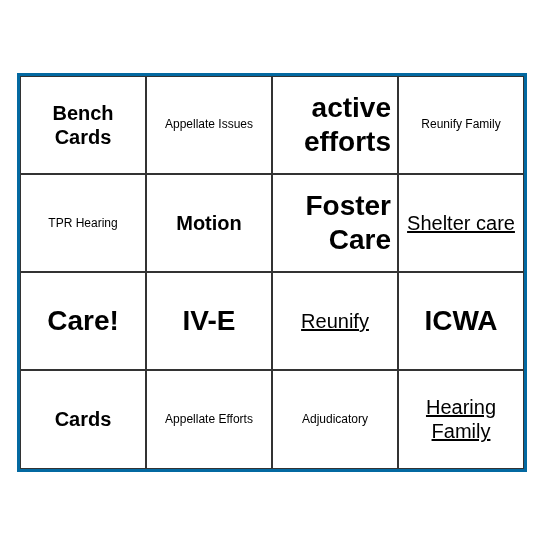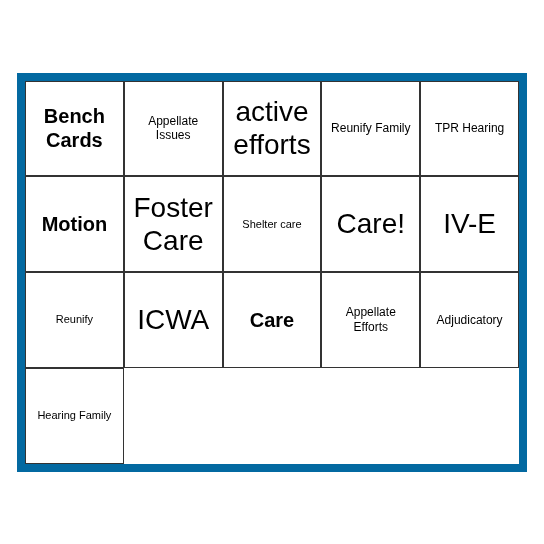--- a/index.html
+++ b/index.html
@@ -14,55 +14,57 @@
       background: #ffffff;
       display: flex;
       align-items: center;
       justify-content: center;
       font-family: Arial, sans-serif;
     }
 
     .bingo-card {
       width: 510px;
       height: 399px;
-      border: 8px solid #0369a1;
+      border: 3px solid #0369a1;
       display: grid;
-      grid-template-columns: repeat(5, 1fr);
+      grid-template-columns: repeat(4, 1fr);
       grid-template-rows: repeat(4, 1fr);
     }
 
     .bingo-cell {
       border: 1.5px solid #333;
       display: flex;
       align-items: center;
       justify-content: center;
       text-align: center;
       padding: 6px;
     }
 
     .bingo-cell span {
       line-height: 1.2;
     }
 
     .cell-large {
       font-size: 28px;
-      font-weight: normal;
+      font-weight: bold;
+      text-align: right;
     }
 
     .cell-medium {
       font-size: 20px;
       font-weight: bold;
     }
 
     .cell-small {
       font-size: 12px;
     }
 
     .cell-normal {
-      font-size: 11px;
+      font-size: 20px;
+      text-decoration: underline;
     }
   </style>
 </head>
 <body>
 
 <div class="bingo-card">
 <div class="bingo-cell">
       <span class="cell-medium">Bench Cards</span>
     </div>
     <div class="bingo-cell">
@@ -92,21 +94,21 @@
     <div class="bingo-cell">
       <span class="cell-large">IV-E</span>
     </div>
     <div class="bingo-cell">
       <span class="cell-normal">Reunify</span>
     </div>
     <div class="bingo-cell">
       <span class="cell-large">ICWA</span>
     </div>
     <div class="bingo-cell">
-      <span class="cell-medium">Care</span>
+      <span class="cell-medium">Cards</span>
     </div>
     <div class="bingo-cell">
       <span class="cell-small">Appellate Efforts</span>
     </div>
     <div class="bingo-cell">
       <span class="cell-small">Adjudicatory</span>
     </div>
     <div class="bingo-cell">
       <span class="cell-normal">Hearing Family</span>
     </div>

